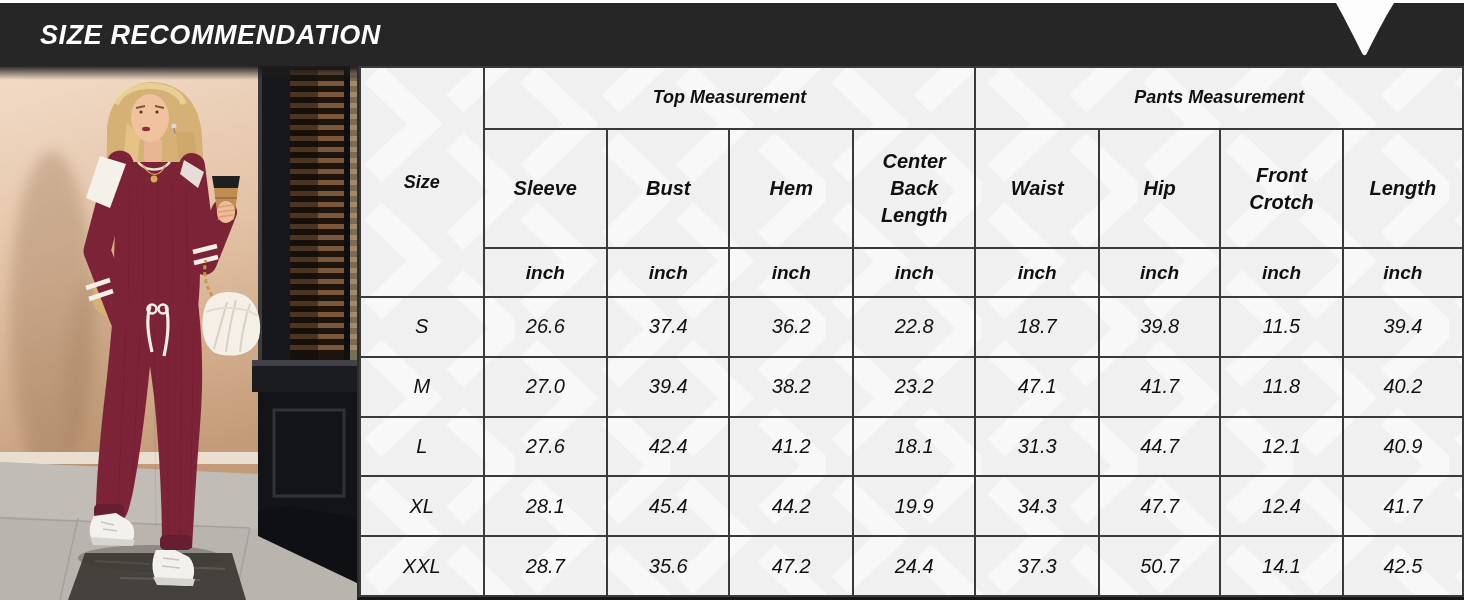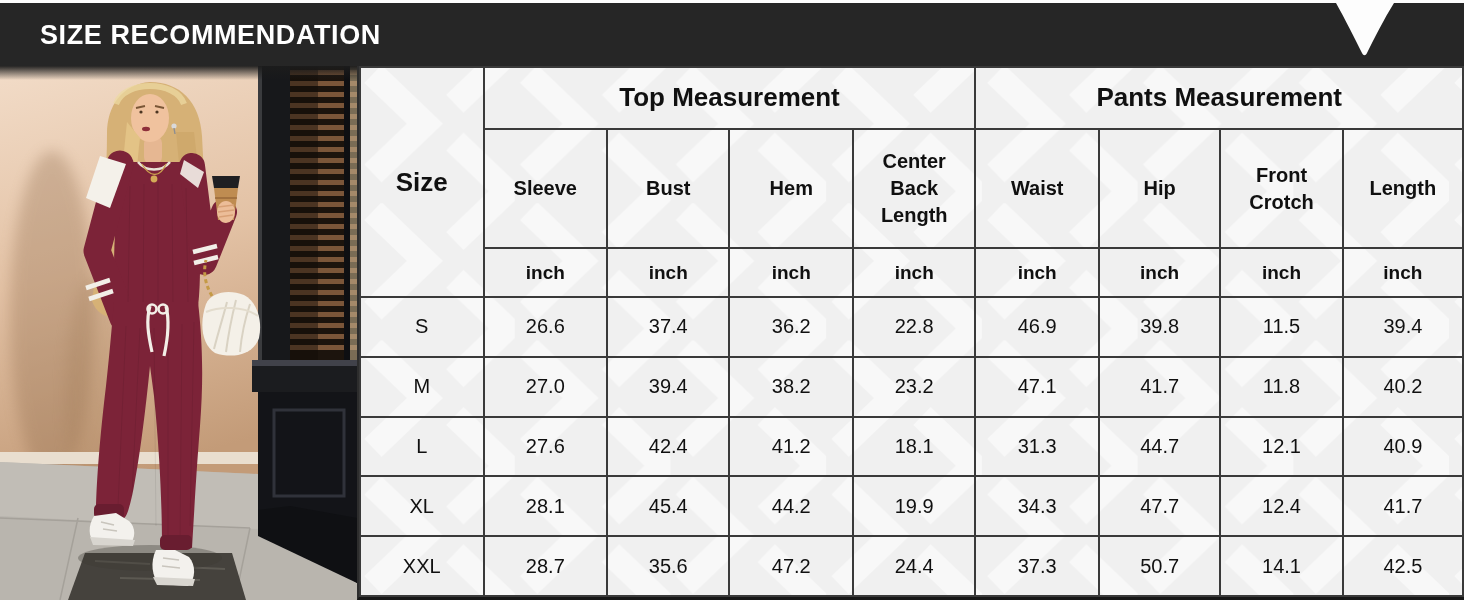--- a/index.html
+++ b/index.html
@@ -1,18 +1,18 @@
 <!DOCTYPE html>
 <html><head>
 <meta charset="utf-8">
 <style>
   html,body{margin:0;padding:0;background:#ffffff;}
   .page{
     position:relative;width:1464px;height:600px;overflow:hidden;
-    font-family:"Liberation Sans",sans-serif;background:#f0f0f0;
+    font-family:"Liberation Sans",sans-serif;background:#f0f0f0;font-style:italic;
   }
   
   .topbar{
     position:absolute;left:0;top:0;width:1464px;height:66px;
     background:#262626;border-top:3px solid #fdfdfd;box-sizing:border-box;
   }
   .topbar .title{
     position:absolute;left:40px;top:50%;transform:translateY(-50%);
     color:#ffffff;font-size:27px;font-weight:700;letter-spacing:.6px;white-space:nowrap;
   }
@@ -31,21 +31,21 @@
     position:relative;width:100%;height:100%;border-collapse:collapse;table-layout:fixed;
     text-align:center;color:#101010;background:transparent;
   }
   .size-table th,.size-table td{
     border:2px solid #3a3a3a;padding:0 4px;vertical-align:middle;background:transparent;
   }
   tr.r-group{height:61px;}
   tr.r-names{height:118px;}
   tr.r-units{height:48px;}
   tr.r-data{height:59px;}
-  tr.r-group th{font-size:26px;font-weight:700;}
+  tr.r-group th{font-size:18px;font-weight:700;}
   th.corner{font-size:21px;font-weight:700;}
   tr.r-names th{font-size:20px;font-weight:700;line-height:1.35;}
   tr.r-units td{font-size:19px;font-weight:700;}
   tr.r-data td{font-size:20px;font-weight:400;}
 </style>
 </head>
 <body>
 
 <div class="page">
 
@@ -272,21 +272,21 @@
           <td>inch</td>
           <td>inch</td>
           <td>inch</td>
         </tr>
         <tr class="r-data">
           <td>S</td>
           <td>26.6</td>
           <td>37.4</td>
           <td>36.2</td>
           <td>22.8</td>
-          <td>46.9</td>
+          <td>18.7</td>
           <td>39.8</td>
           <td>11.5</td>
           <td>39.4</td>
         </tr>
         <tr class="r-data">
           <td>M</td>
           <td>27.0</td>
           <td>39.4</td>
           <td>38.2</td>
           <td>23.2</td>

